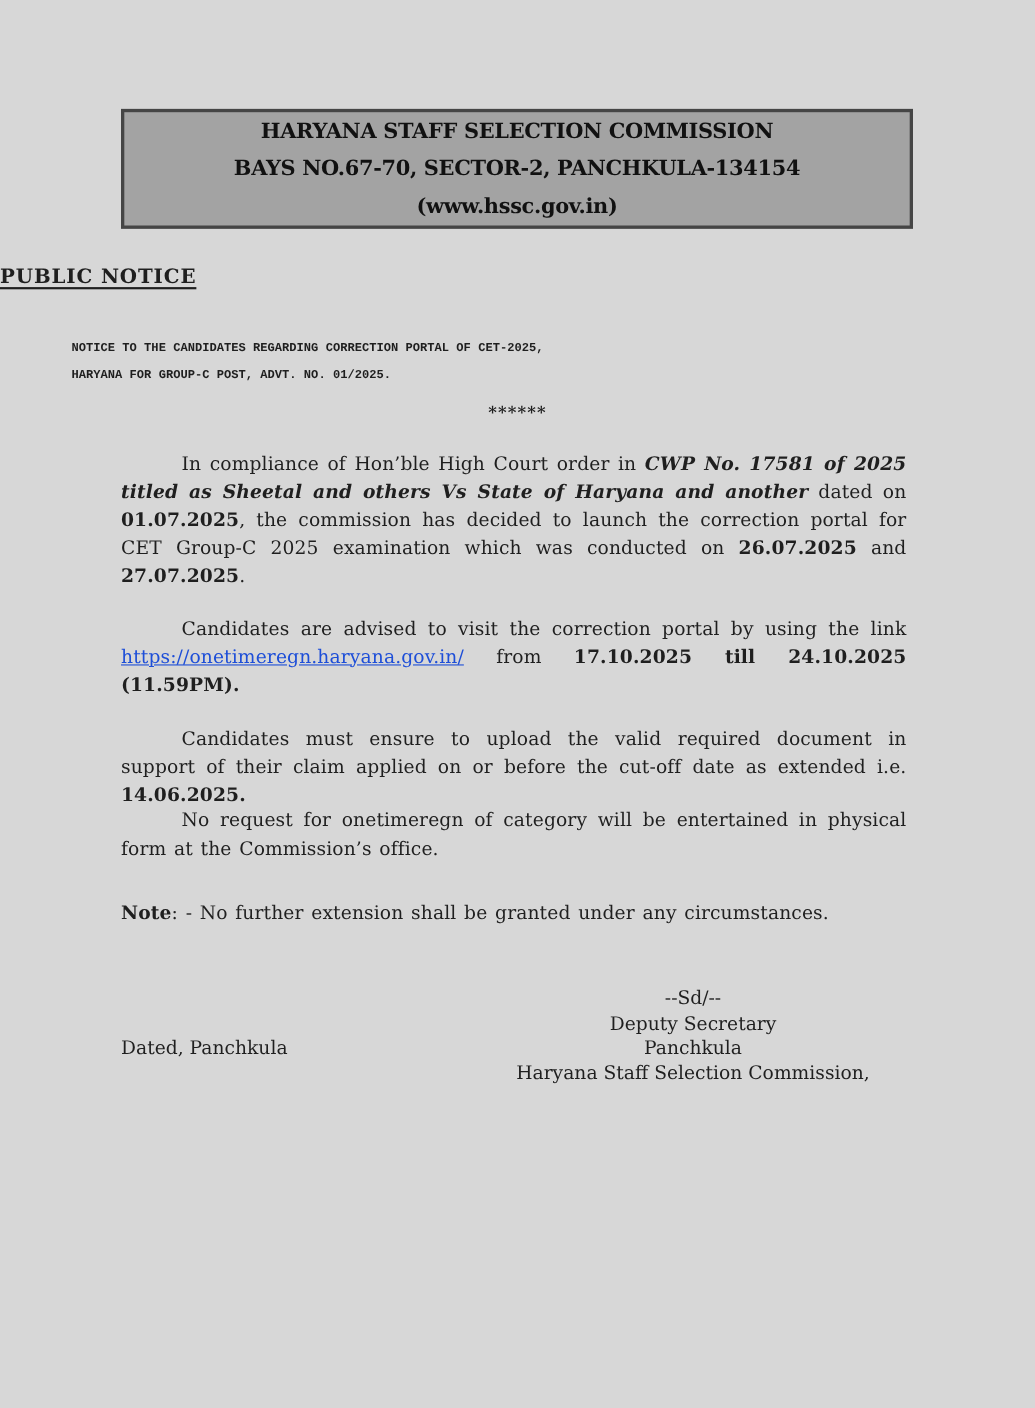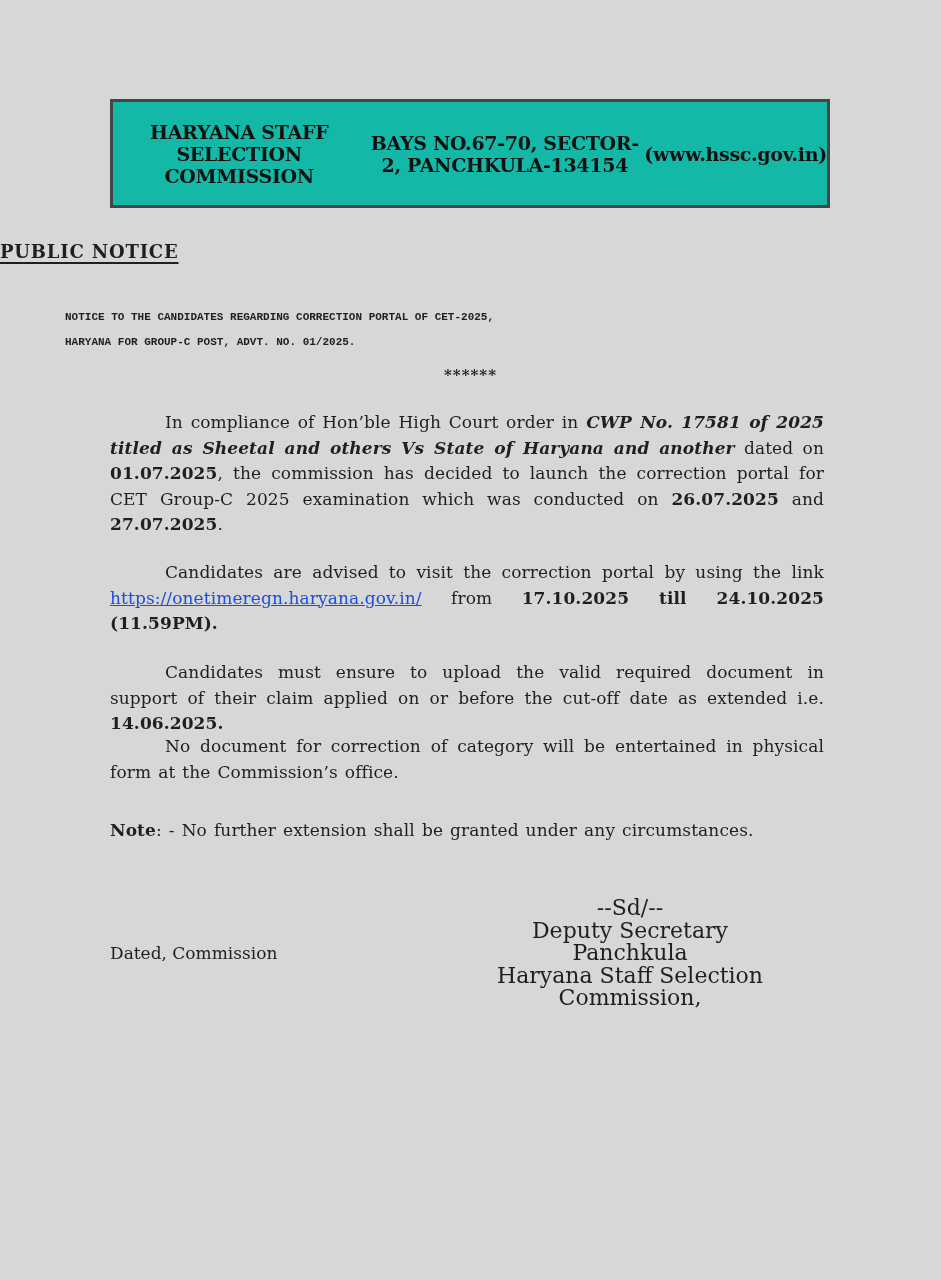--- a/index.html
+++ b/index.html
@@ -12,24 +12,24 @@
   .page {
     position: relative;
     width: 941px; height: 1280px;
     background: #d7d7d7;
     overflow: hidden;
   }
   .letterhead {
     position: absolute;
     left: 110px; top: 99px;
     width: 714px; height: 103px;
-    background: #14b8a6;
+    background: #a3a3a3;
     border: 3px solid #454545;
     display: flex;
-    flex-direction: row;
+    flex-direction: column;
     justify-content: space-around;
     align-items: center;
     text-align: center;
     font-weight: bold;
     font-size: 19px;
     letter-spacing: -0.3px;
     color: #111;
   }
   .public-notice {
     position: absolute;
@@ -86,21 +86,21 @@
     color: #1d4ed8;
     text-decoration: underline;
     cursor: pointer;
     word-spacing: normal;
   }
   .sig-right {
     position: absolute;
     left: 430px; top: 897px;
     width: 400px;
     text-align: center;
-    font-size: 22px;
+    font-size: 17px;
     line-height: 22.5px;
   }
   .sig-left {
     position: absolute;
     left: 110px; top: 942px;
     width: 300px;
     text-align: left;
     font-size: 17px;
     line-height: 22.5px;
   }
@@ -127,28 +127,28 @@
   </div>
 
   <div class="stars">******</div>
 
   <p class="para indent p1"><span>In compliance of Hon’ble High Court order in </span><span class="bi">CWP No. 17581 of 2025 titled as Sheetal and others Vs State of Haryana and another</span><span> dated on </span><span class="b">01.07.2025</span><span>, the commission has decided to launch the correction portal for CET Group-C 2025 examination which was conducted on </span><span class="b">26.07.2025</span><span> and </span><span class="b">27.07.2025</span><span>.</span></p>
 
   <p class="para indent p2"><span>Candidates are advised to visit the correction portal by using the link </span><a class="portal-link">https://onetimeregn.haryana.gov.in/</a><span> from </span><span class="b">17.10.2025 till 24.10.2025 (11.59PM).</span></p>
 
   <p class="para indent p3"><span>Candidates must ensure to upload the valid required document in support of their claim applied on or before the cut-off date as extended i.e. </span><span class="b">14.06.2025.</span></p>
 
-  <p class="para indent p4">No document for correction of category will be entertained in physical form at the Commission’s office.</p>
+  <p class="para indent p4">No request for onetimeregn of category will be entertained in physical form at the Commission’s office.</p>
 
   <p class="para note-line"><span class="b">Note</span><span>: - No further extension shall be granted under any circumstances.</span></p>
 
   <div class="sig-right">
     <div>--Sd/--</div>
     <div>Deputy Secretary</div>
     <div>Panchkula</div>
     <div>Haryana Staff Selection Commission,</div>
   </div>
 
   <div class="sig-left">
-    <div>Dated, Commission</div>
+    <div>Dated, Panchkula</div>
   </div>
 
 </div>
 
 </body></html>

